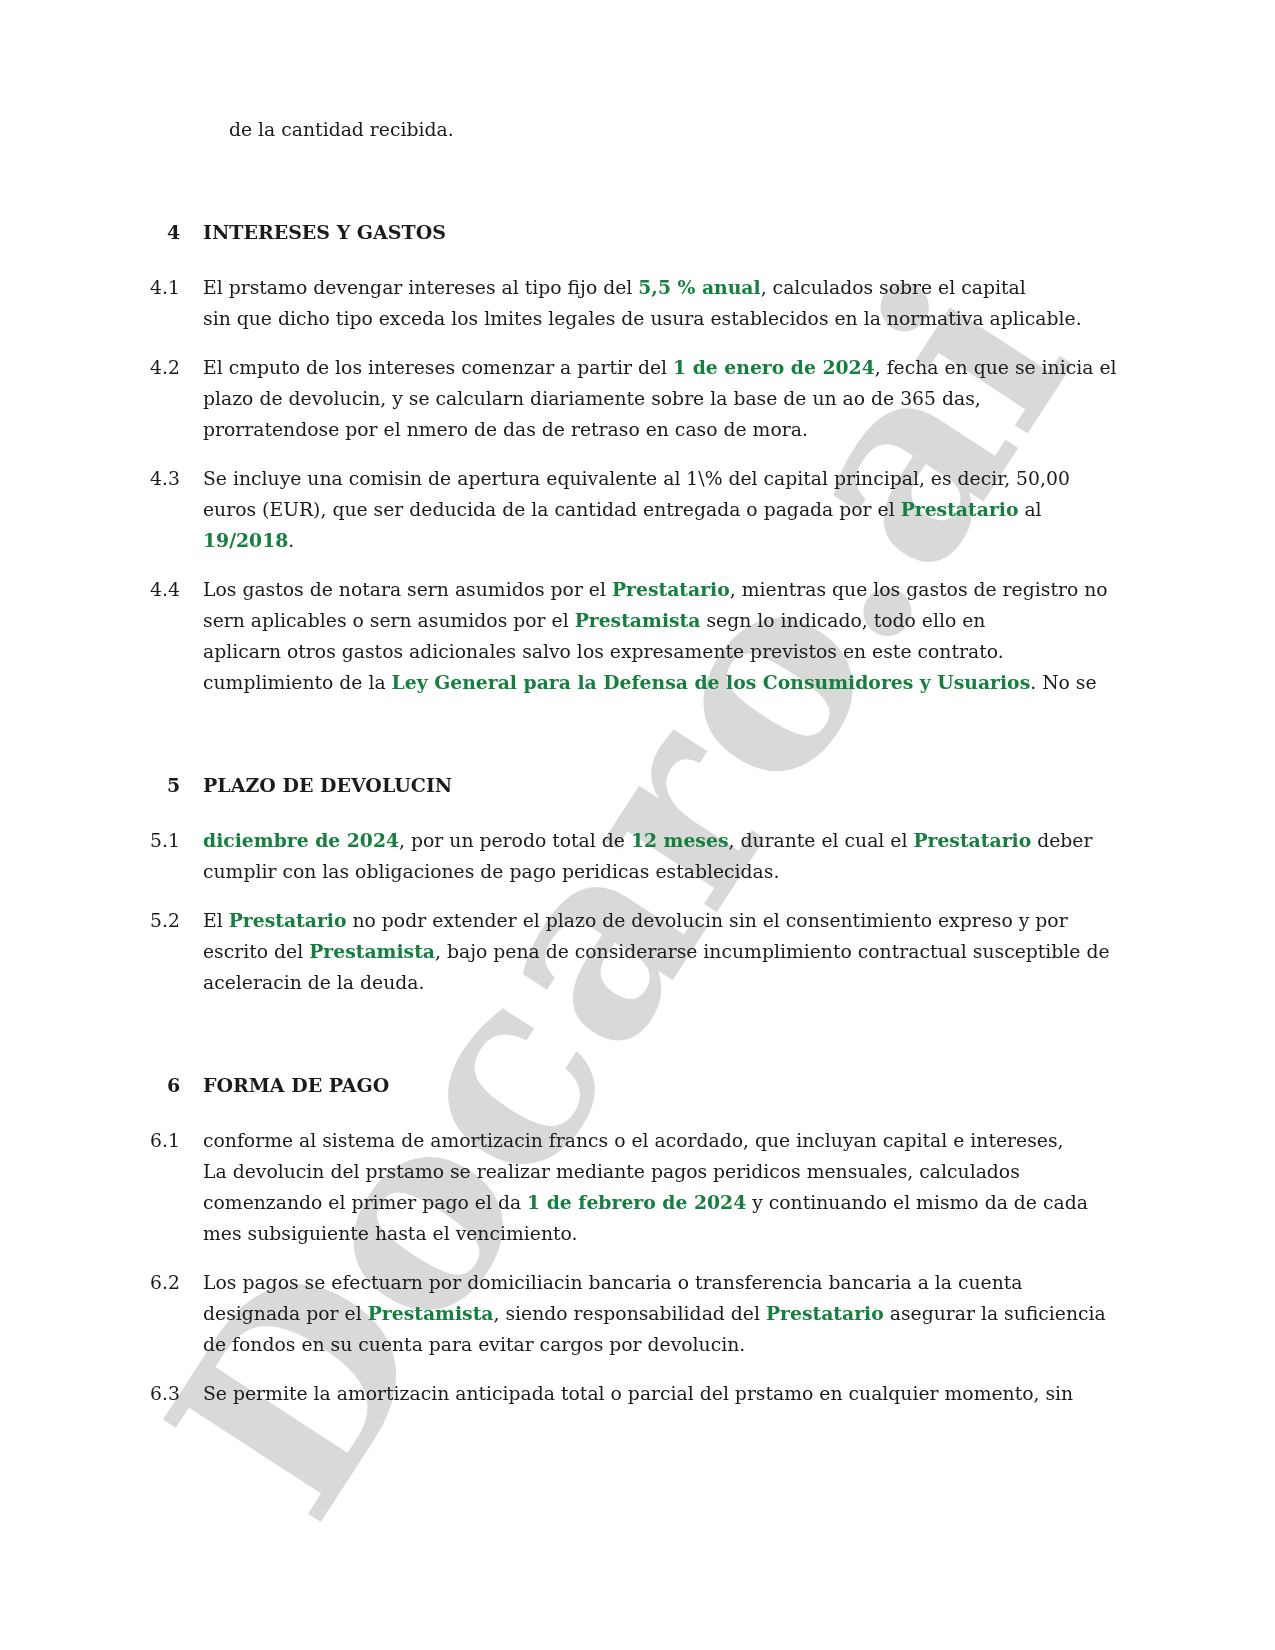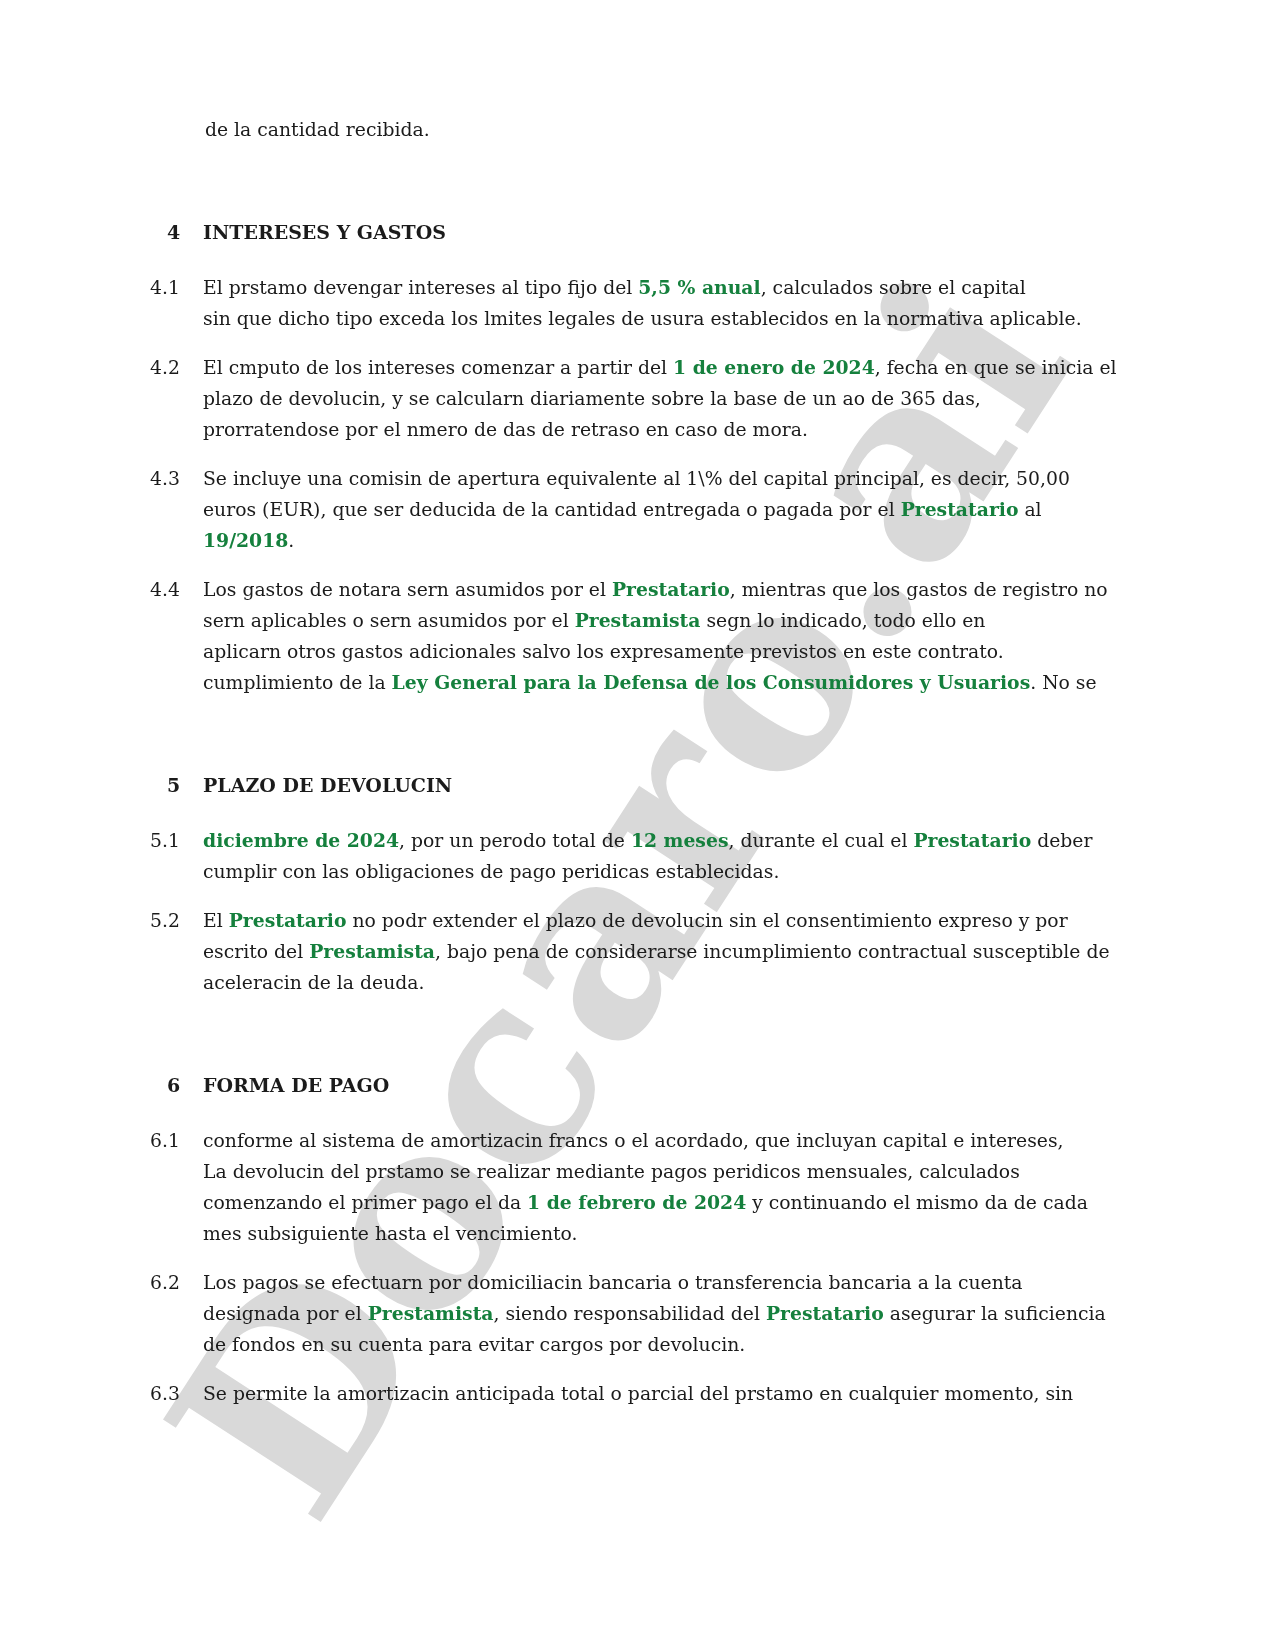--- a/index.html
+++ b/index.html
@@ -23,21 +23,21 @@
     user-select: none;
   }
   .content {
     position: relative;
     z-index: 1;
     padding: 114px 40px 0 150px;
     font-size: 18.8px;
     line-height: 31px;
   }
   .line { white-space: nowrap; }
-  .intro-line { margin-left: 55px; }
+  .intro-line { margin-left: 79px; }
   .heading {
     display: flex;
     margin: 72px 0 24px 0;
     padding-left: 17px;
     font-weight: bold;
     font-size: 19px;
     line-height: 31px;
   }
   .h-num { width: 36px; flex: none; }
   .item { display: flex; margin-bottom: 18px; }

